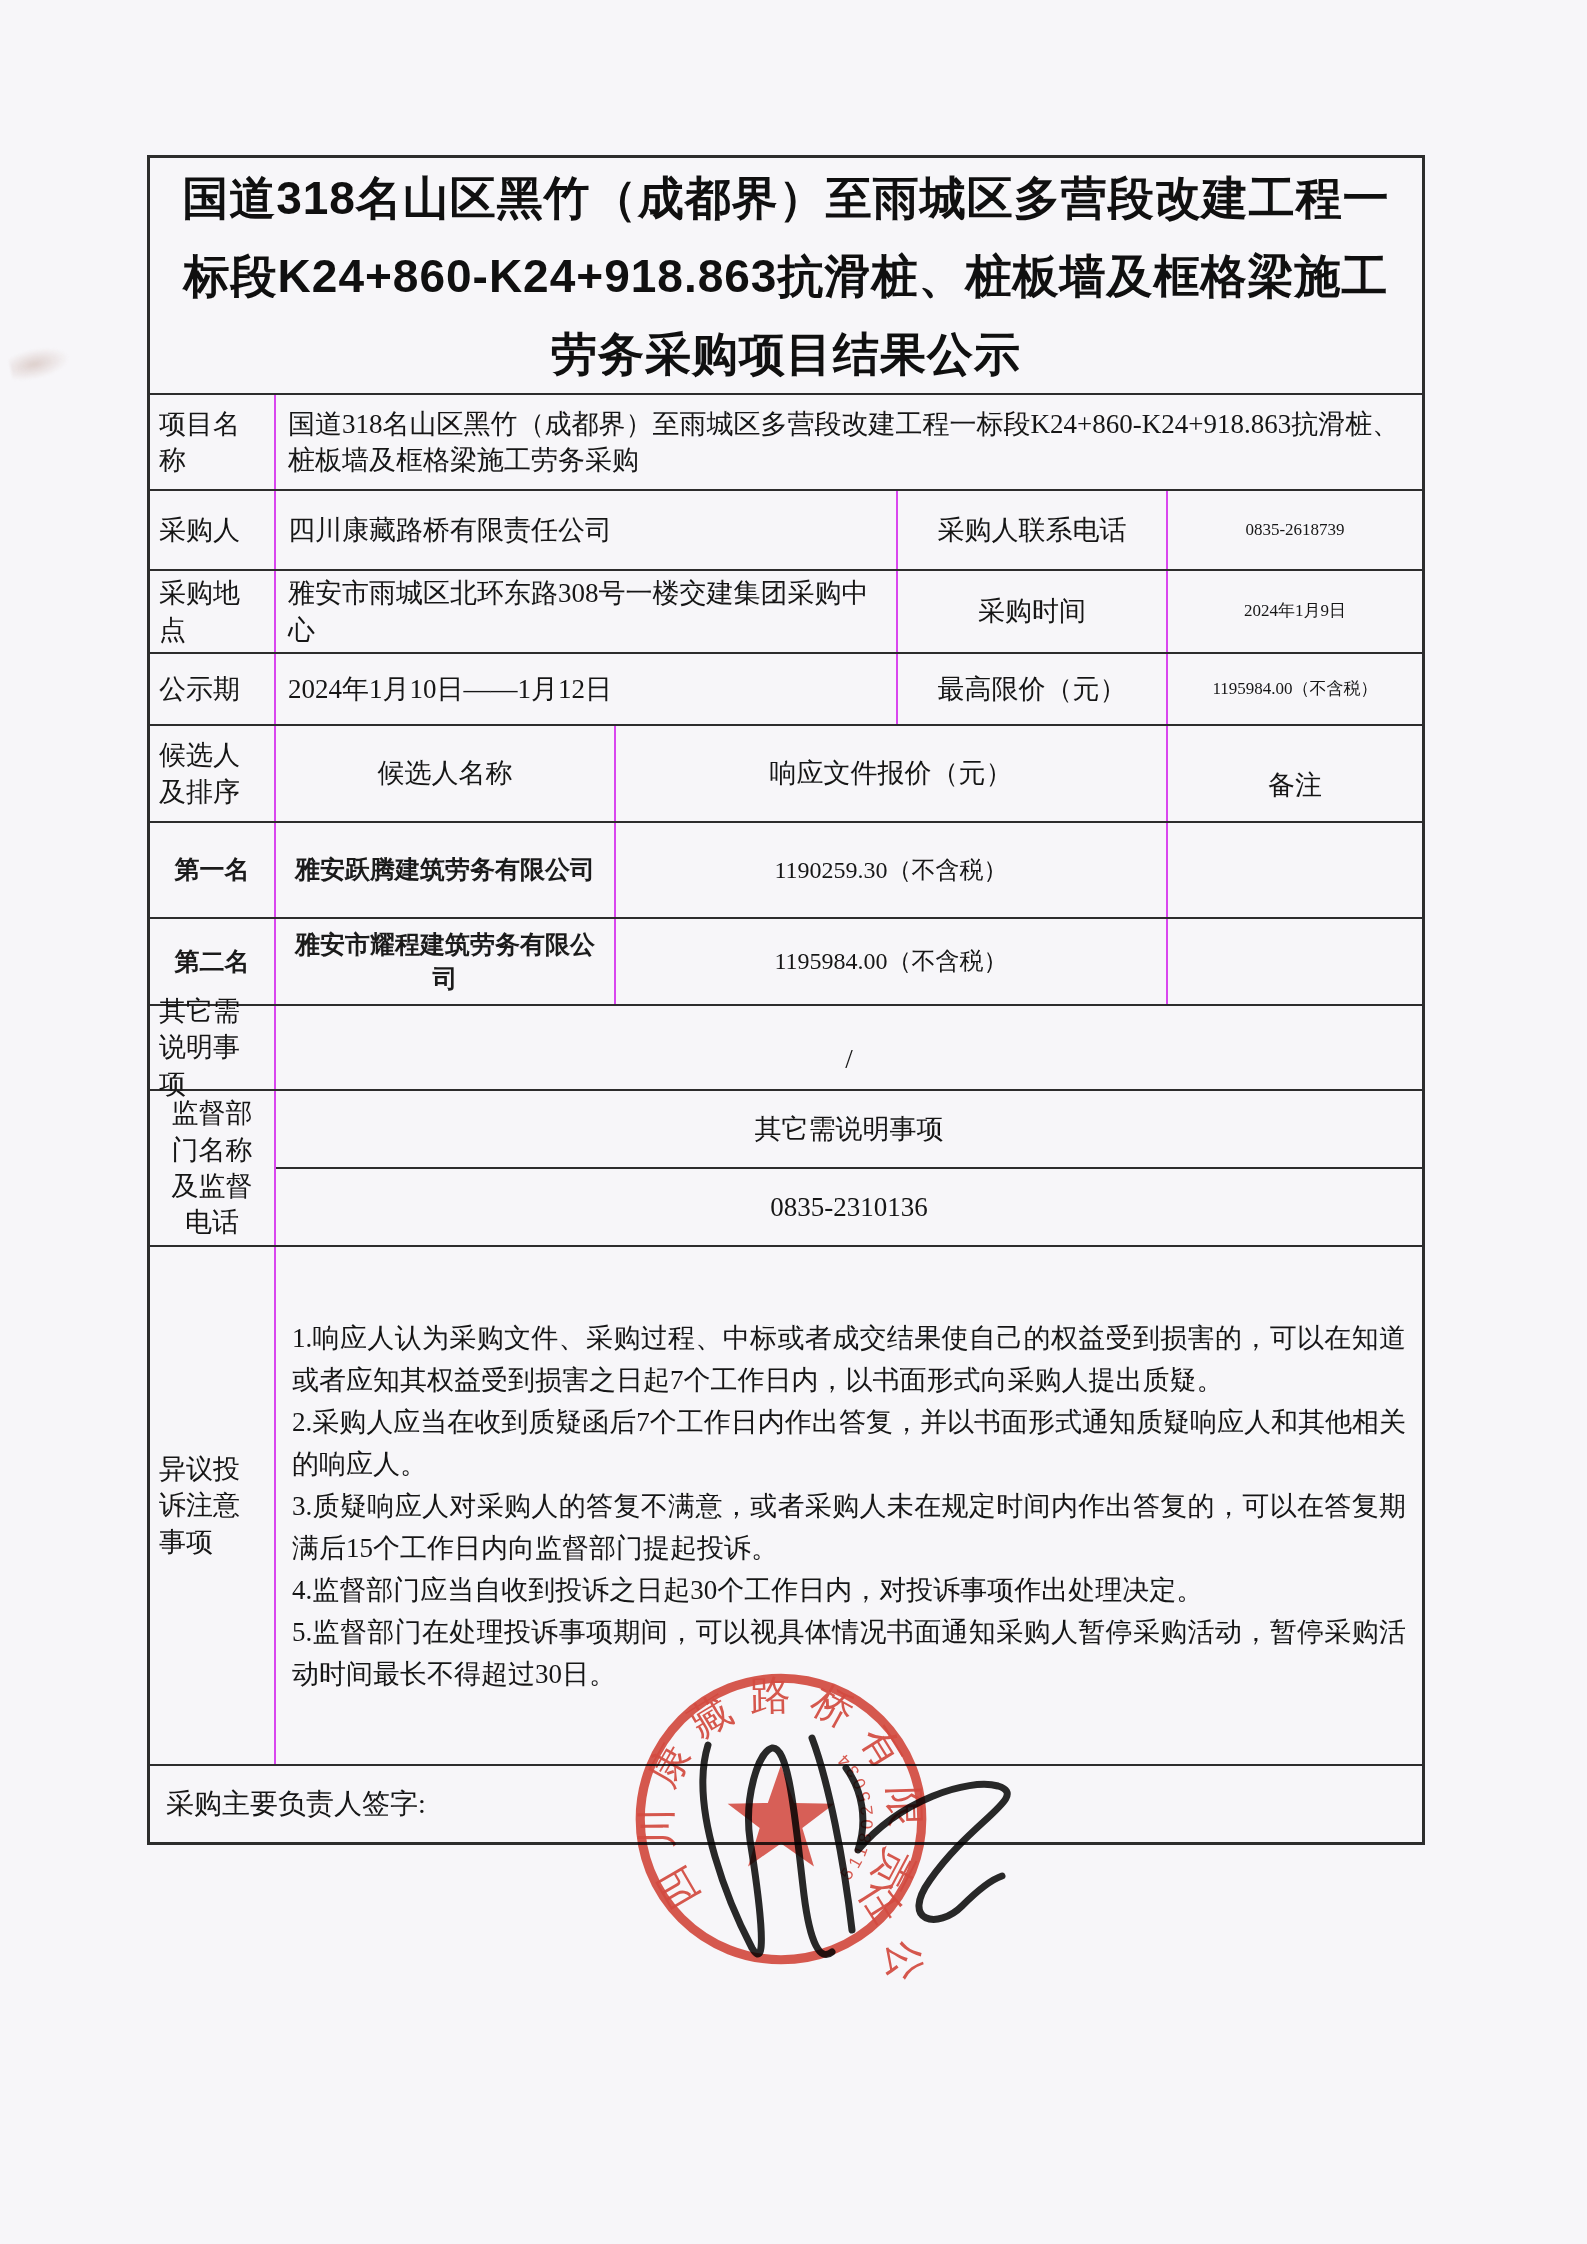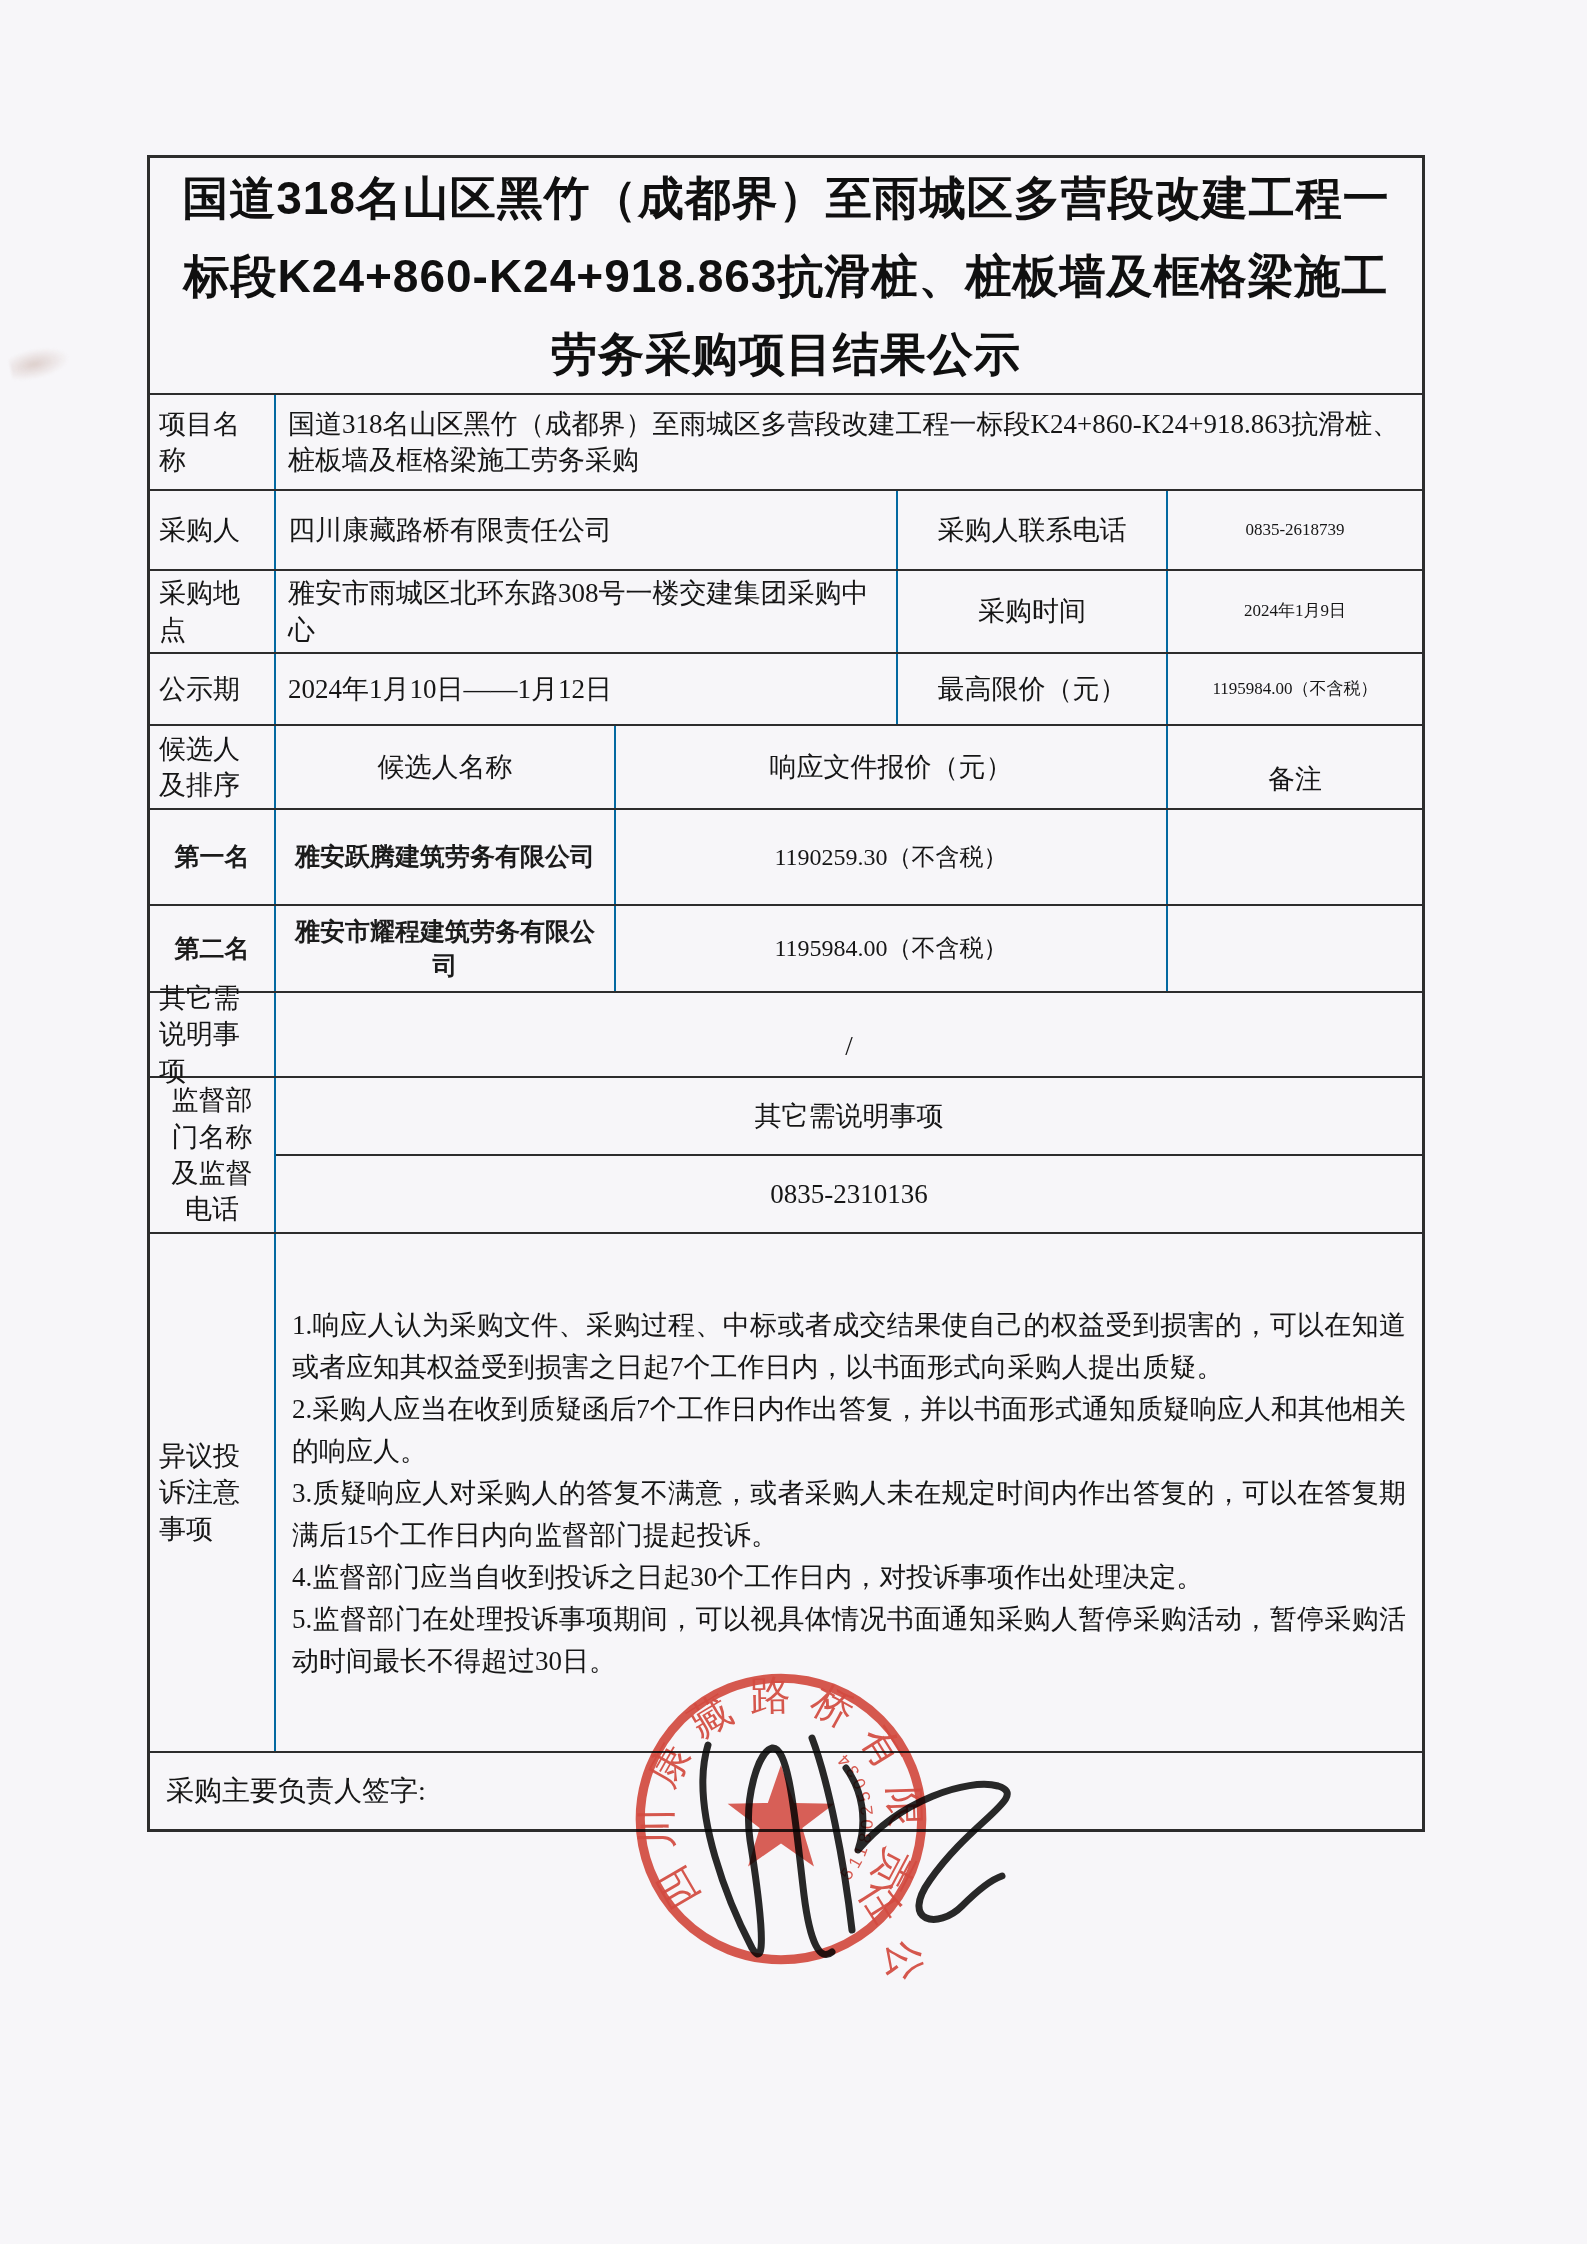--- a/index.html
+++ b/index.html
@@ -16,21 +16,21 @@
   
   .tbl{
     position:absolute;left:147px;top:155px;width:1278px;
     border:3px solid #2d2d2d;
     box-sizing:border-box;
     background:transparent;
   }
   .row{display:flex;border-bottom:2px solid #2d2d2d;box-sizing:border-box;}
   .row:last-child{border-bottom:none;}
   .cell{
-    border-right:2px solid #0369a1;
+    border-right:2px solid #d946ef;
     box-sizing:border-box;
     display:flex;align-items:center;
     padding:4px 12px;
     font-size:27px;line-height:1.35;
     word-break:break-all;
   }
   .cell:last-child{border-right:none;}
   .c-label{flex:0 0 126px;padding:4px 9px;}
   .c-main {flex:0 0 622px;}
   .c-sub  {flex:0 0 270px;justify-content:center;text-align:center;}
@@ -43,21 +43,21 @@
     flex:1;justify-content:center;align-items:center;text-align:center;
     padding:0 32px;
     font-family:"Liberation Sans","DejaVu Sans",sans-serif;
     font-weight:bold;font-size:46px;line-height:78px;letter-spacing:1px;
     color:#101010;
   }
   .row-project{height:96px;}
   .row-purchaser{height:80px;}
   .row-location{height:83px;}
   .row-publicity{height:72px;}
-  .row-candhead{height:84px;}
+  .row-candhead{height:97px;}
   .row-cand1{height:96px;}
   .row-cand2{height:87px;}
   .row-other{height:85px;}
   .row-superv{height:156px;}
   .row-objection{height:519px;}
   .row-sign{height:76px;}
   
   .cc-rank{flex:0 0 126px;justify-content:center;text-align:center;}
   .cc-name{flex:0 0 340px;justify-content:center;text-align:center;}
   .cc-price{flex:0 0 552px;justify-content:center;text-align:center;}

